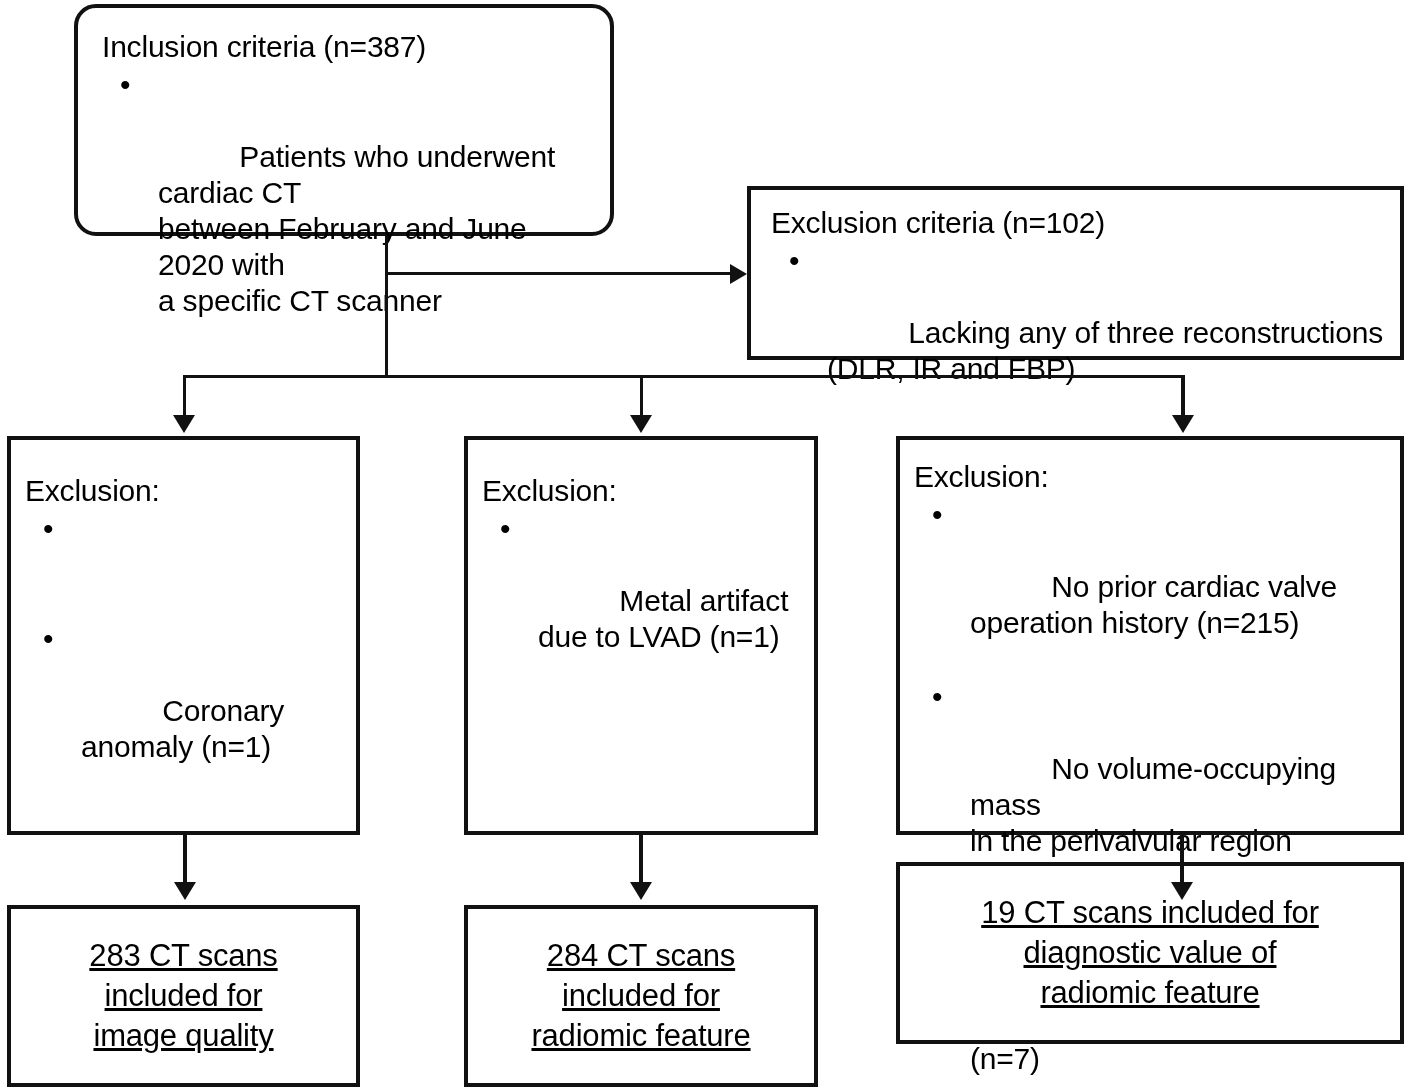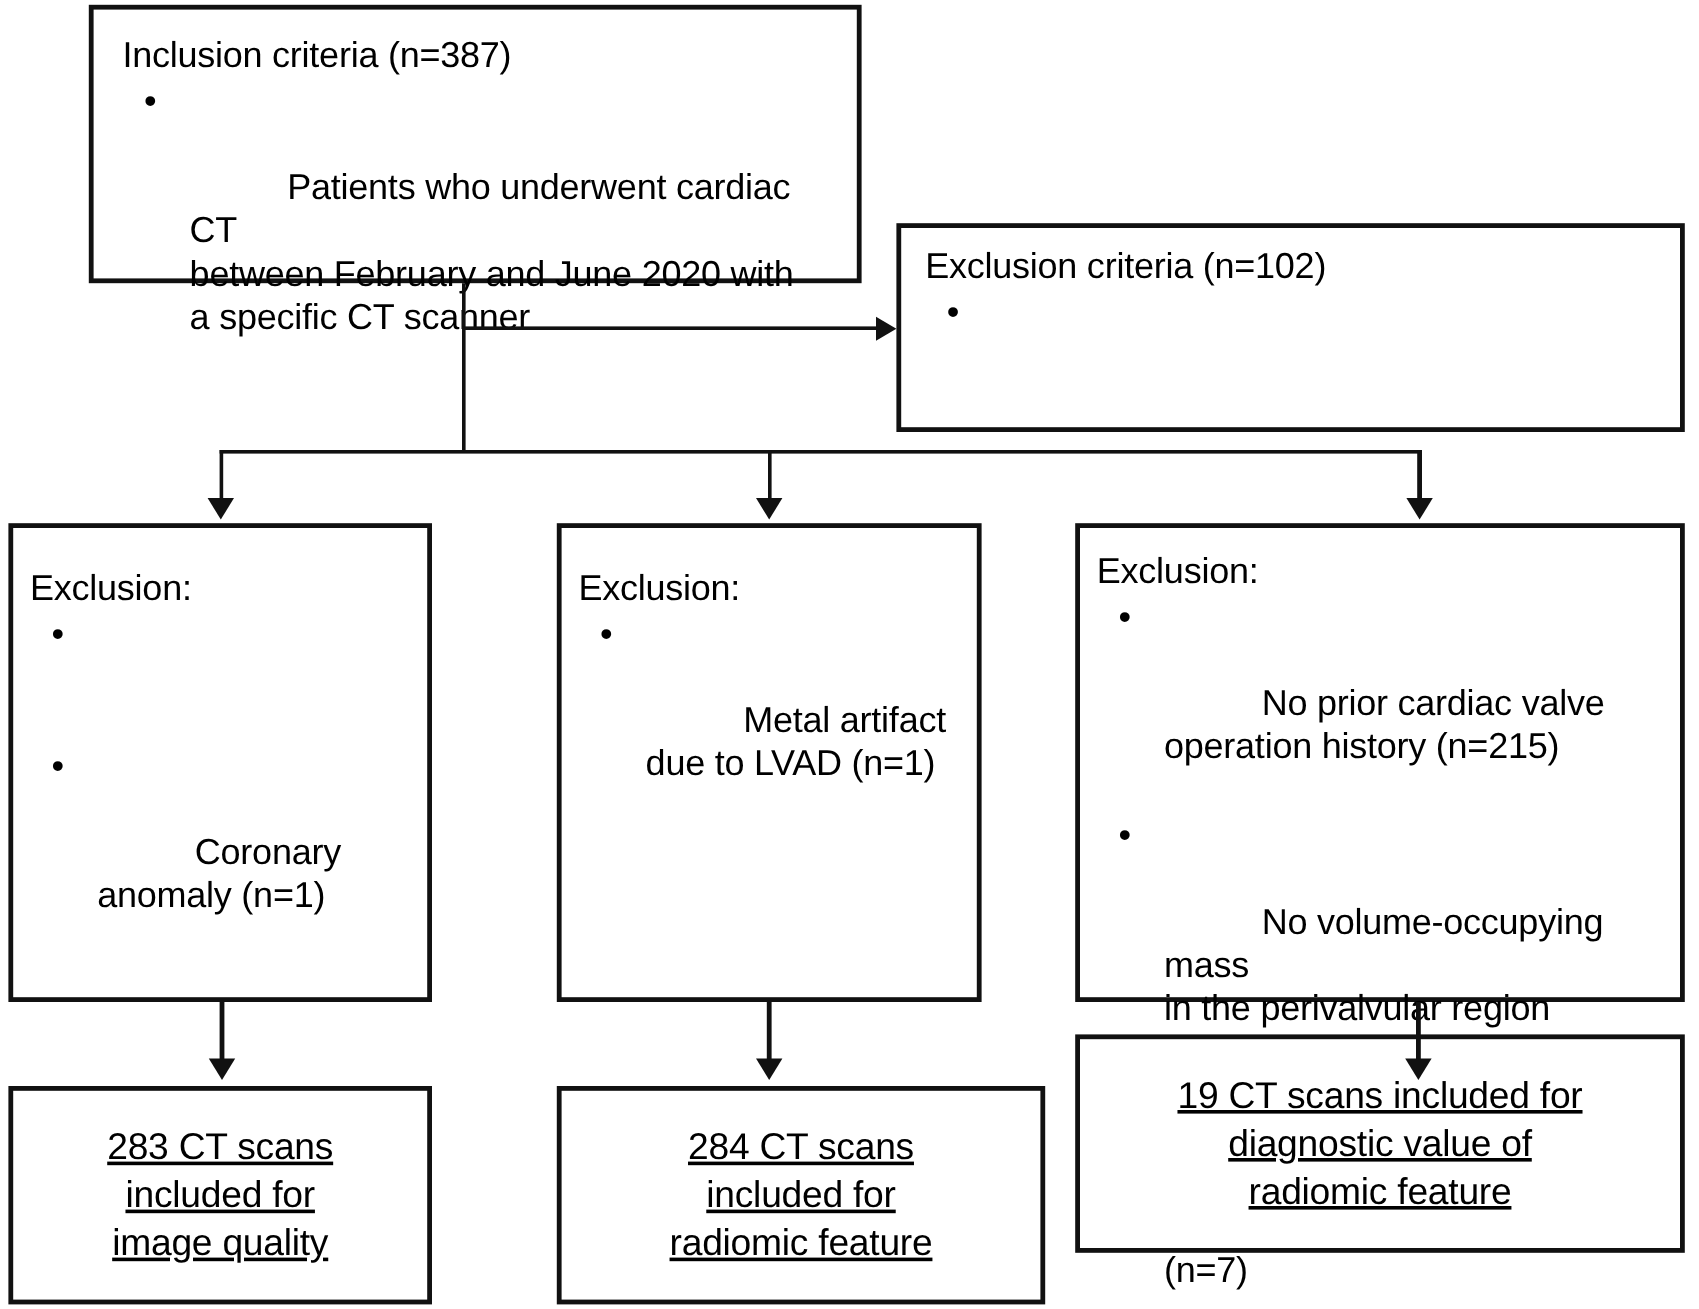--- a/index.html
+++ b/index.html
@@ -88,40 +88,42 @@
     border-top: 10px solid transparent;
     border-bottom: 10px solid transparent;
     border-left: 17px solid #111111;
   }
 </style>
 </head>
 <body>
 
 <div id="canvas">
 
-  <div class="node" style="left:74px; top:4px; width:644px; height:232px;">
+  <div class="node" style="left:74px; top:4px; width:540px; height:232px;border-radius:22px;">
     <div class="node-body" style="padding:22px 14px 0 24px;">
       <div class="title">Inclusion criteria (n=387)</div>
       <div class="bullets">
         <div class="bullet">
           <span class="bullet-dot">•</span>
           <span>Patients who underwent cardiac CT
 between February and June 2020 with
 a specific CT scanner</span>
         </div>
       </div>
     </div>
   </div>
 
   <div class="node" style="left:747px; top:186px; width:657px; height:174px;">
     <div class="node-body" style="padding:16px 0 0 20px;">
       <div class="title">Exclusion criteria (n=102)</div>
       <div class="bullets">
         <div class="bullet">
           <span class="bullet-dot">•</span>
+          <span>Lacking any of three reconstructions
+(DLR, IR and FBP)</span>
         </div>
       </div>
     </div>
   </div>
 
   <div class="node" style="left:7px; top:436px; width:353px; height:399px;">
     <div class="node-body" style="padding:34px 8px 0 14px;">
       <div class="title">Exclusion:</div>
       <div class="bullets">
         <div class="bullet">
@@ -173,21 +175,21 @@
   </div>
 
   <div class="node" style="left:7px; top:905px; width:353px; height:182px;">
     <div class="node-body centered" style="padding:4px 6px;">
       <div class="ctr-line">283 CT scans</div>
       <div class="ctr-line">included for</div>
       <div class="ctr-line">image quality</div>
     </div>
   </div>
 
-  <div class="node" style="left:464px; top:905px; width:407px; height:182px;">
+  <div class="node" style="left:464px; top:905px; width:354px; height:182px;">
     <div class="node-body centered" style="padding:4px 6px;">
       <div class="ctr-line">284 CT scans</div>
       <div class="ctr-line">included for</div>
       <div class="ctr-line">radiomic feature</div>
     </div>
   </div>
 
   <div class="node" style="left:896px; top:862px; width:508px; height:182px;">
     <div class="node-body centered" style="padding:4px 6px;">
       <div class="ctr-line">19 CT scans included for</div>

